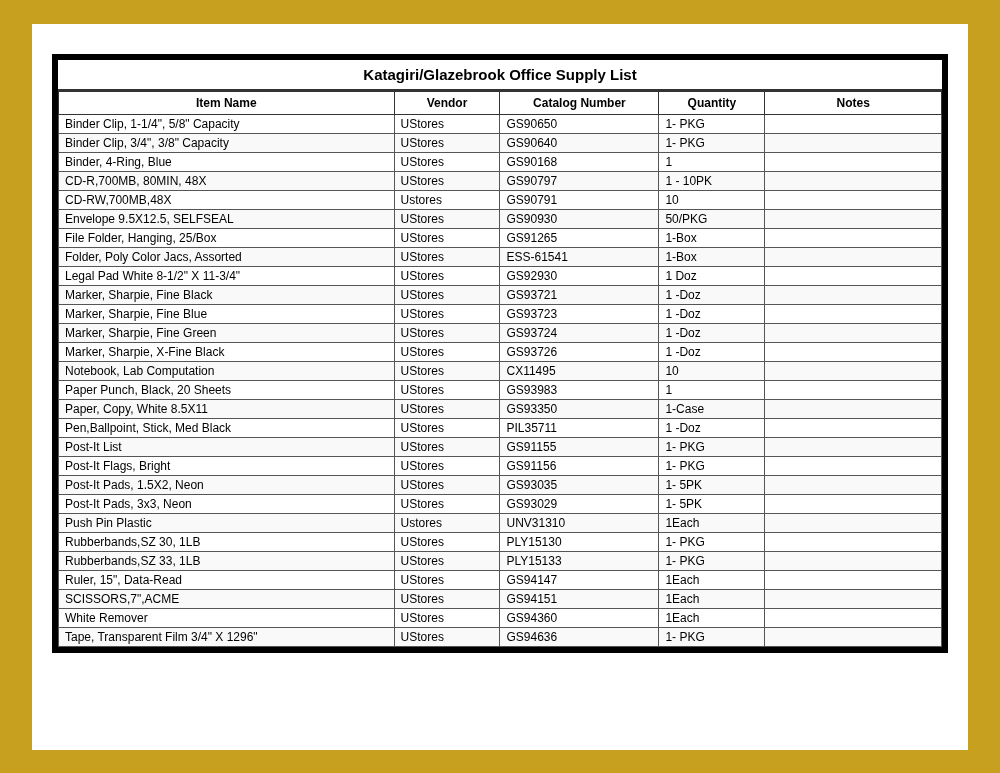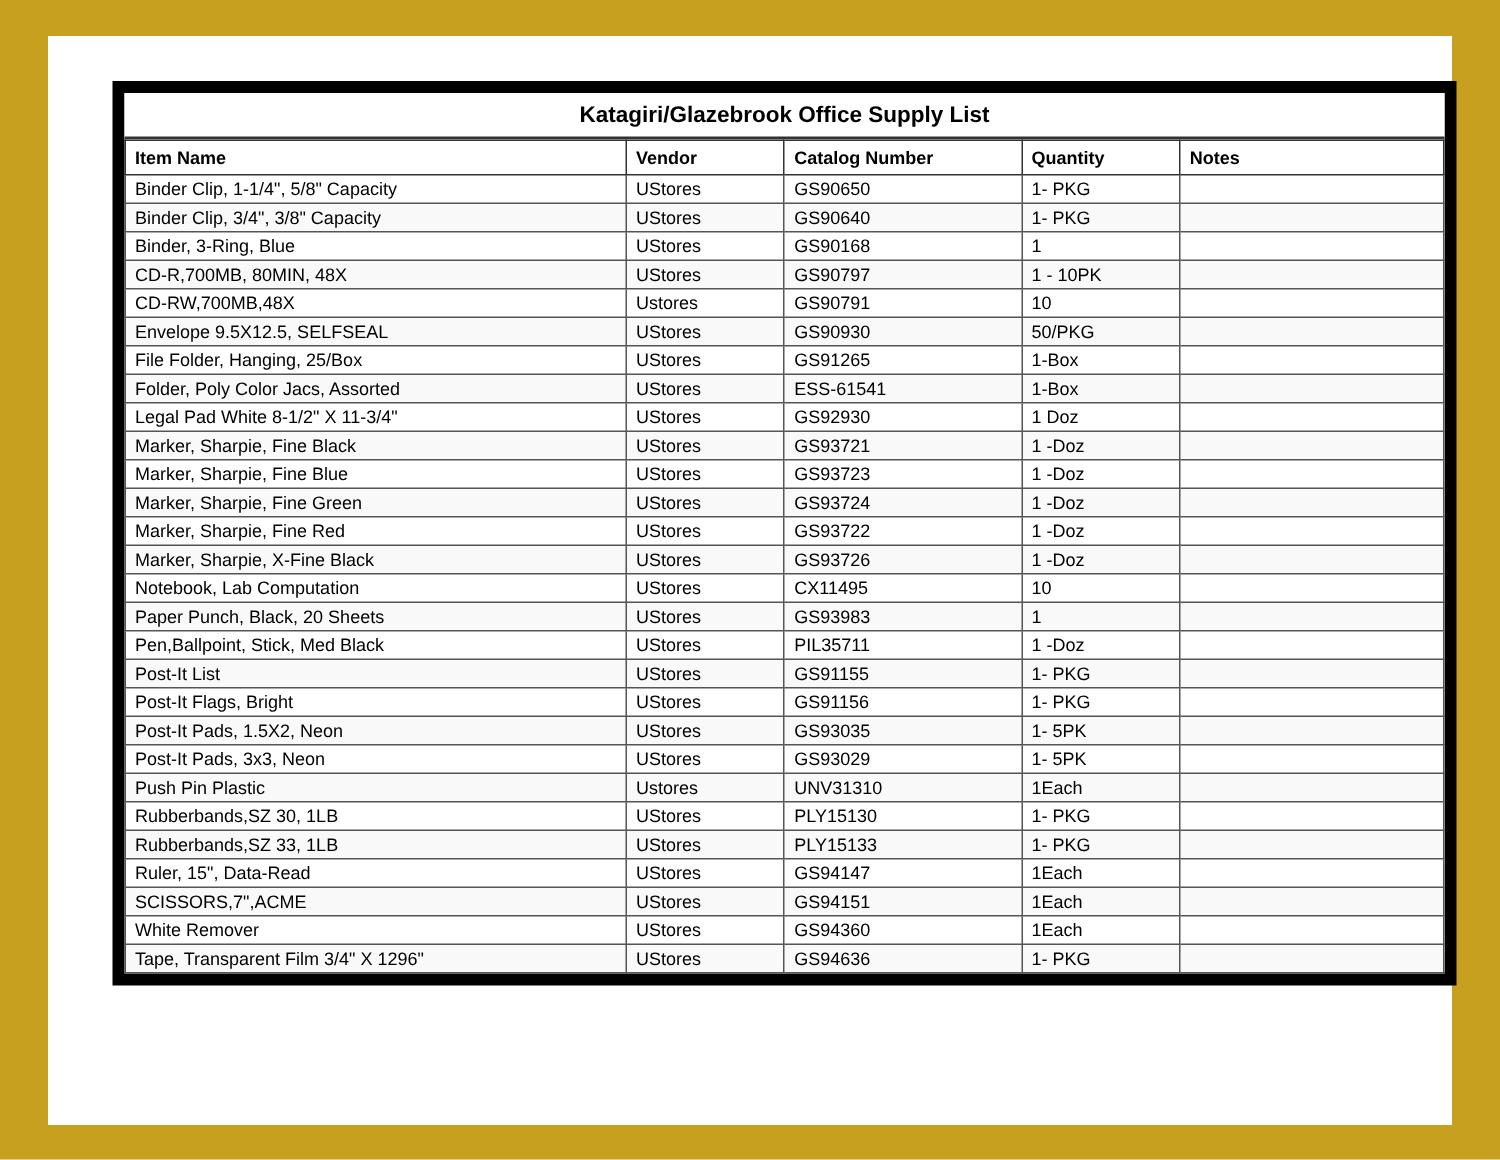--- a/index.html
+++ b/index.html
@@ -12,41 +12,40 @@
       font-family: Arial, sans-serif;
     }
     .page-container {
       background: #ffffff;
       border: 2px solid #c8a020;
       width: 940px;
       min-height: 730px;
       padding: 30px 20px;
     }
     .table-wrapper {
-      border: 8px solid #000000;
+      border: 6px solid #000000;
       width: 100%;
-      margin-left: 23px;
     }
     .table-title {
       text-align: center;
       font-weight: bold;
       font-size: 15px;
       padding: 6px 4px;
       border-bottom: 2px solid #333;
       background: #fff;
     }
     table {
       width: 100%;
       border-collapse: collapse;
       font-size: 12px;
     }
     thead tr th {
       border: 1px solid #333;
       padding: 4px 6px;
-      text-align: left;
+      text-align: center;
       font-weight: bold;
       background: #fff;
     }
     tbody tr td {
       border: 1px solid #555;
       padding: 2px 6px;
       background: #fff;
     }
     tbody tr:nth-child(even) td {
       background: #f9f9f9;
@@ -82,21 +81,21 @@
             <td></td>
           </tr>
           <tr>
             <td>Binder Clip, 3/4", 3/8" Capacity</td>
             <td>UStores</td>
             <td>GS90640</td>
             <td>1- PKG</td>
             <td></td>
           </tr>
           <tr>
-            <td>Binder, 3-Ring, Blue</td>
+            <td>Binder, 4-Ring, Blue</td>
             <td>UStores</td>
             <td>GS90168</td>
             <td>1</td>
             <td></td>
           </tr>
           <tr>
             <td>CD-R,700MB, 80MIN, 48X</td>
             <td>UStores</td>
             <td>GS90797</td>
             <td>1 - 10PK</td>
@@ -152,45 +151,45 @@
             <td></td>
           </tr>
           <tr>
             <td>Marker, Sharpie, Fine Green</td>
             <td>UStores</td>
             <td>GS93724</td>
             <td>1 -Doz</td>
             <td></td>
           </tr>
           <tr>
-            <td>Marker, Sharpie, Fine Red</td>
-            <td>UStores</td>
-            <td>GS93722</td>
-            <td>1 -Doz</td>
-            <td></td>
-          </tr>
-          <tr>
             <td>Marker, Sharpie, X-Fine Black</td>
             <td>UStores</td>
             <td>GS93726</td>
             <td>1 -Doz</td>
             <td></td>
           </tr>
           <tr>
             <td>Notebook, Lab Computation</td>
             <td>UStores</td>
             <td>CX11495</td>
             <td>10</td>
             <td></td>
           </tr>
           <tr>
             <td>Paper Punch, Black, 20 Sheets</td>
             <td>UStores</td>
             <td>GS93983</td>
             <td>1</td>
+            <td></td>
+          </tr>
+          <tr>
+            <td>Paper, Copy, White 8.5X11</td>
+            <td>UStores</td>
+            <td>GS93350</td>
+            <td>1-Case</td>
             <td></td>
           </tr>
           <tr>
             <td>Pen,Ballpoint, Stick, Med Black</td>
             <td>UStores</td>
             <td>PIL35711</td>
             <td>1 -Doz</td>
             <td></td>
           </tr>
           <tr>

